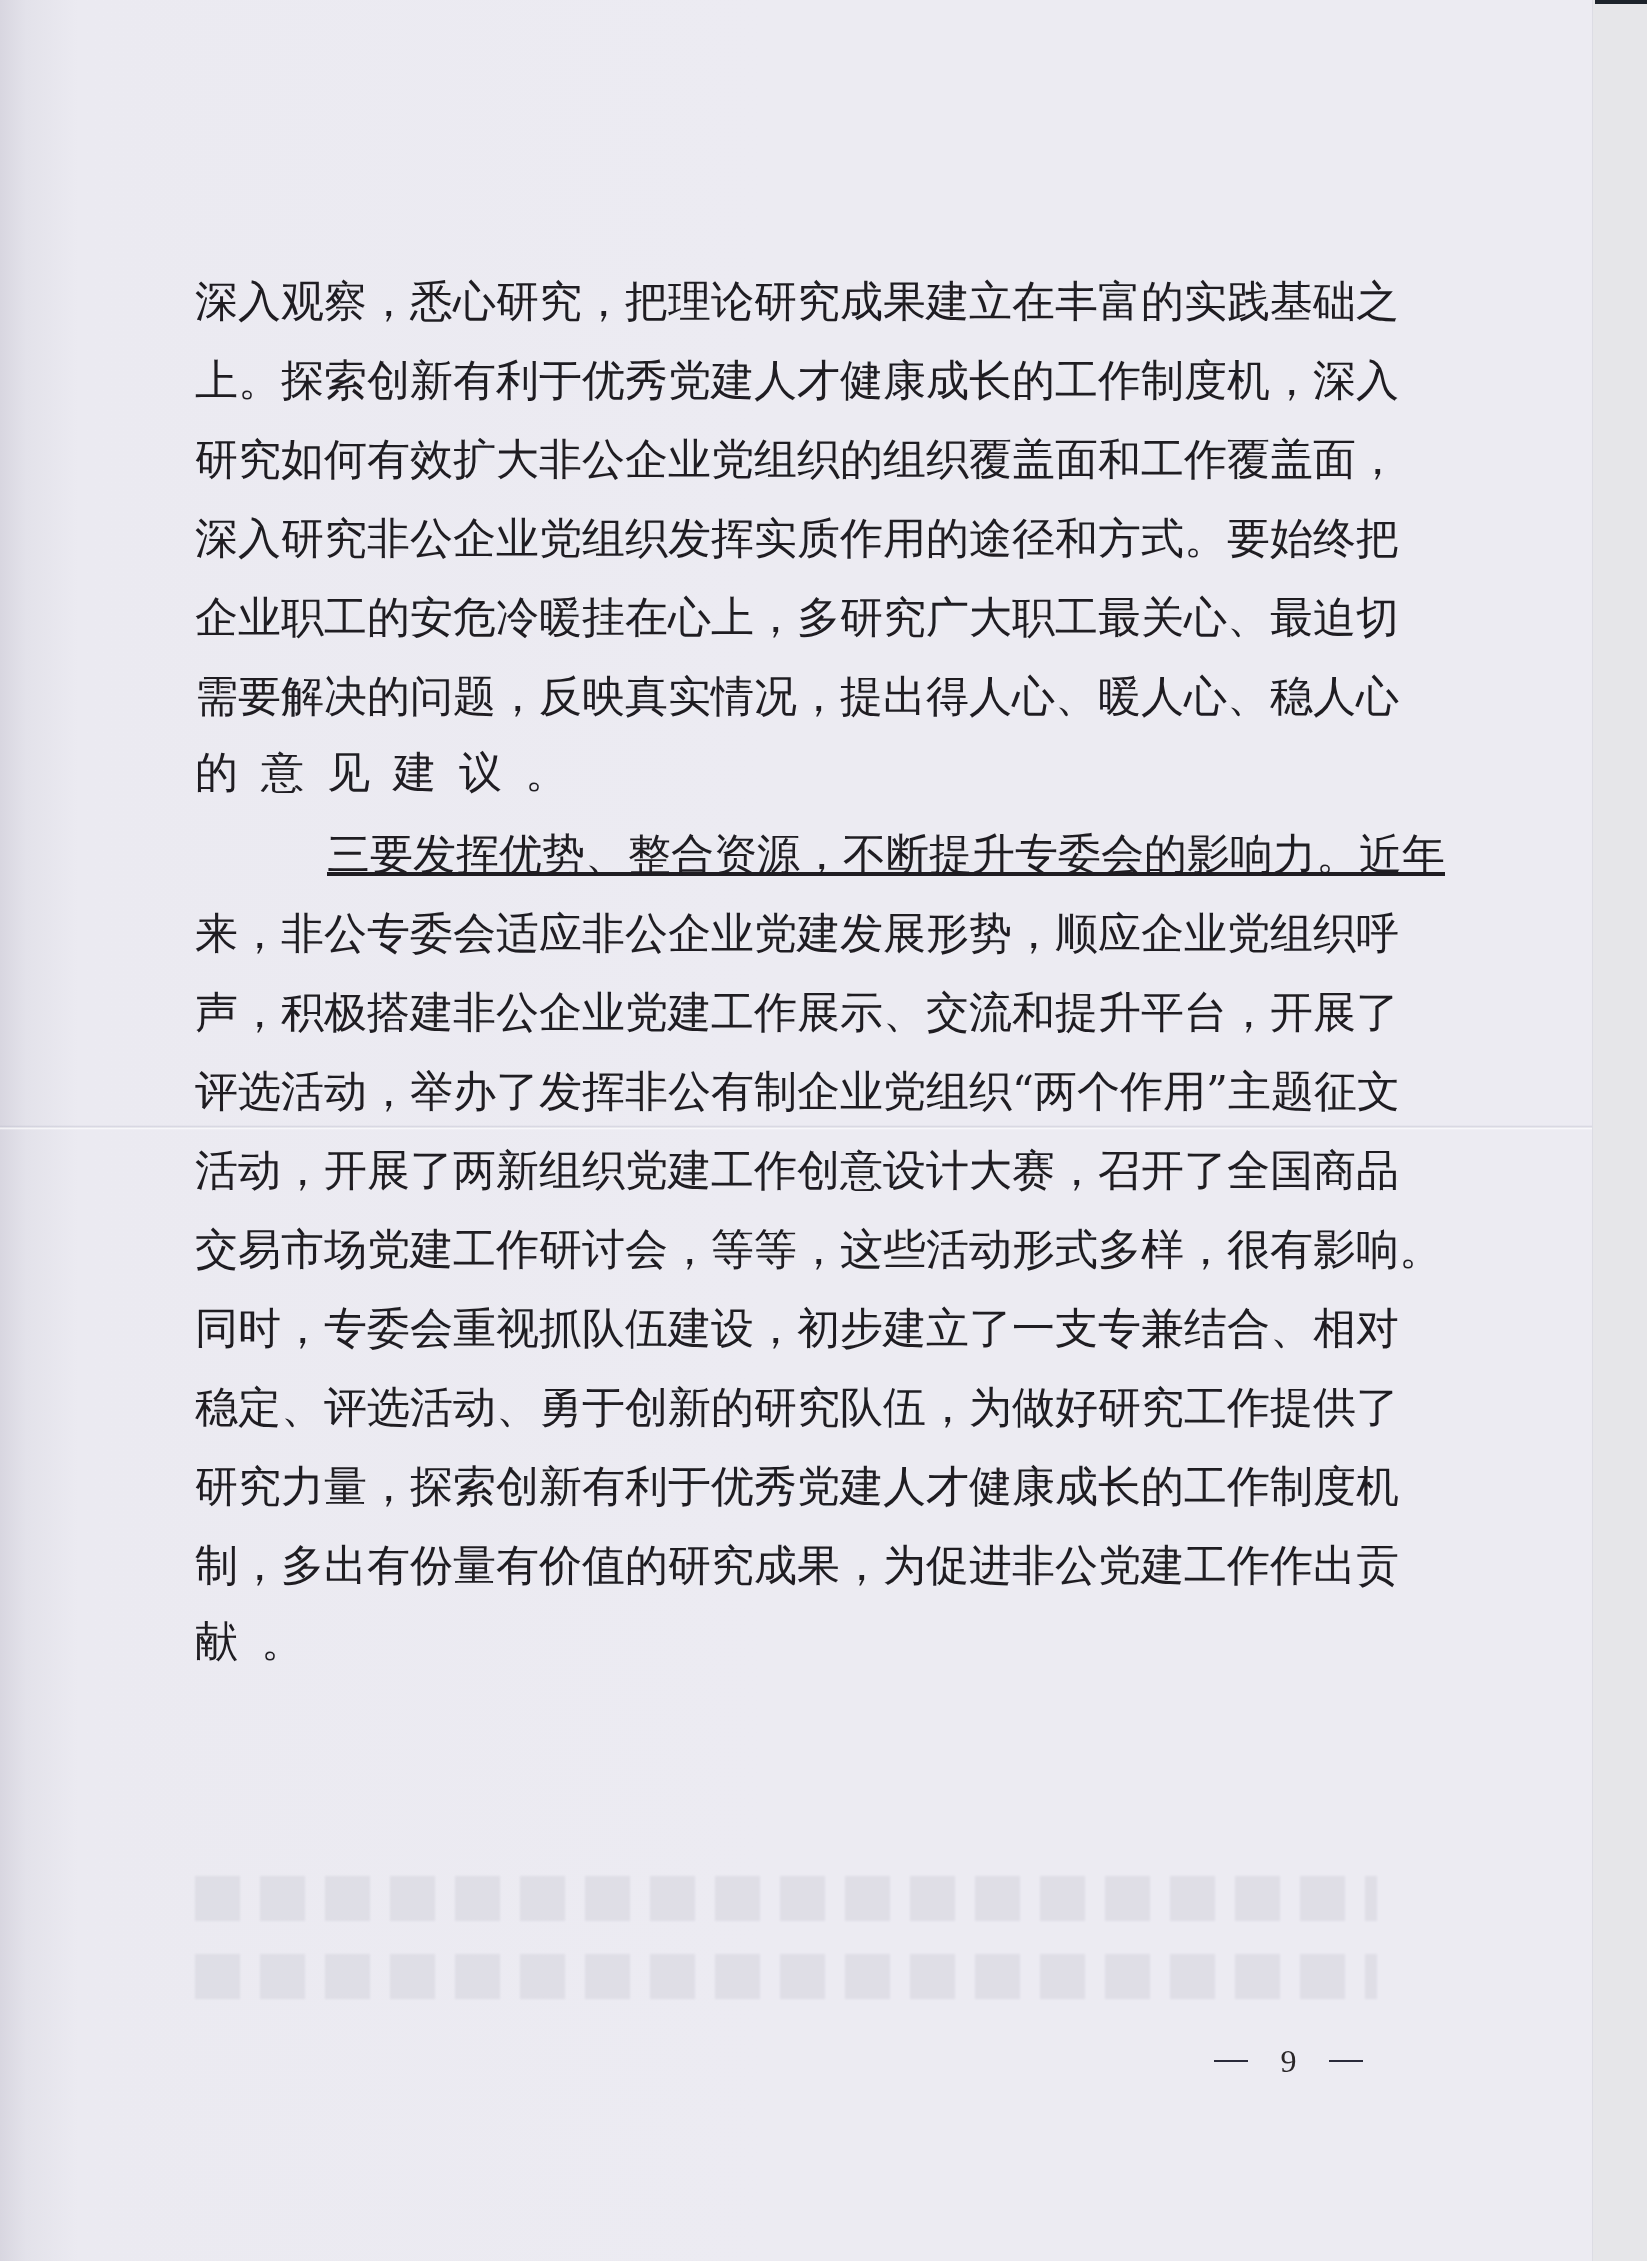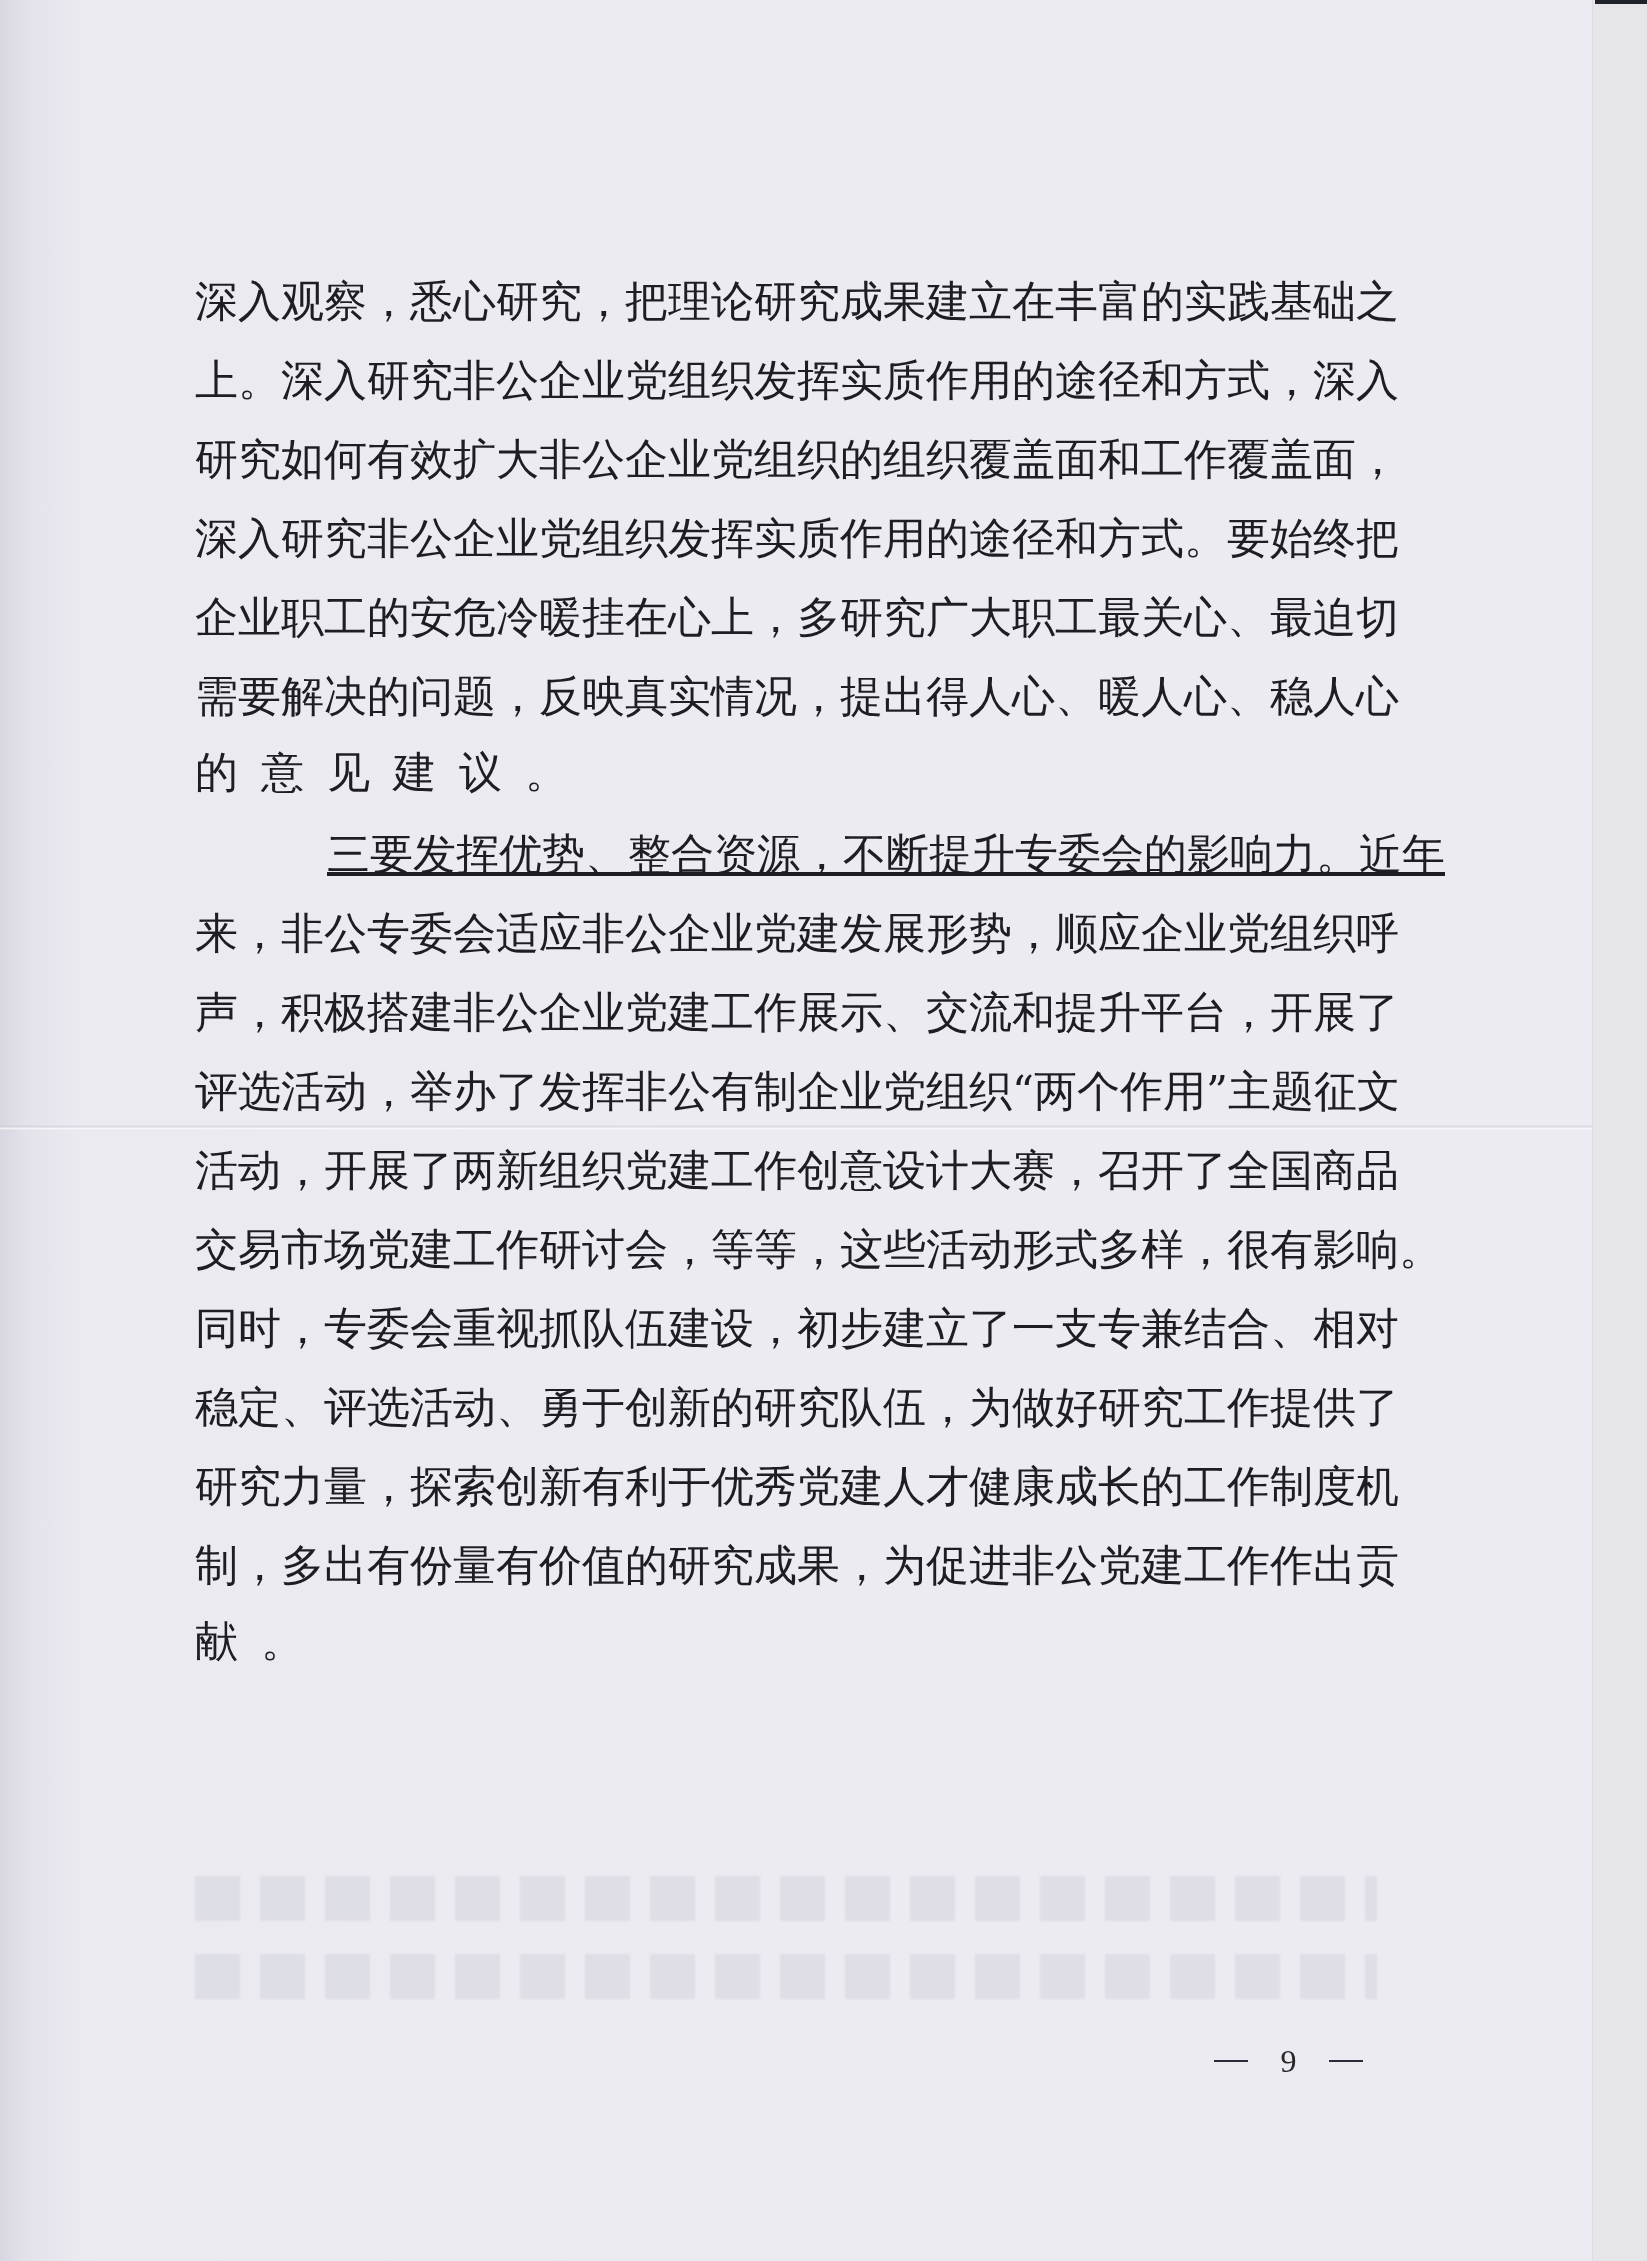--- a/index.html
+++ b/index.html
@@ -107,21 +107,21 @@
 <div class="paper"></div>
 <div class="scan-strip-right"></div>
 <div class="scan-strip-top-dark"></div>
 <div class="fold-crease"></div>
 
 <div class="ghost" style="top:1876px"></div>
 <div class="ghost" style="top:1954px"></div>
 
 <div class="body-text">
   <div class="line">深入观察，悉心研究，把理论研究成果建立在丰富的实践基础之</div>
-  <div class="line">上。深入研究非公企业党组织发挥实质作用的途径和方式，深入</div>
+  <div class="line">上。探索创新有利于优秀党建人才健康成长的工作制度机，深入</div>
   <div class="line">研究如何有效扩大非公企业党组织的组织覆盖面和工作覆盖面，</div>
   <div class="line">深入研究非公企业党组织发挥实质作用的途径和方式。要始终把</div>
   <div class="line">企业职工的安危冷暖挂在心上，多研究广大职工最关心、最迫切</div>
   <div class="line">需要解决的问题，反映真实情况，提出得人心、暖人心、稳人心</div>
   <div class="line last">的意见建议。</div>
   <div class="line indent">三要发挥优势、整合资源，不断提升专委会的影响力。近年</div>
   <div class="line">来，非公专委会适应非公企业党建发展形势，顺应企业党组织呼</div>
   <div class="line">声，积极搭建非公企业党建工作展示、交流和提升平台，开展了</div>
   <div class="line">评选活动，举办了发挥非公有制企业党组织“两个作用”主题征文</div>
   <div class="line">活动，开展了两新组织党建工作创意设计大赛，召开了全国商品</div>

